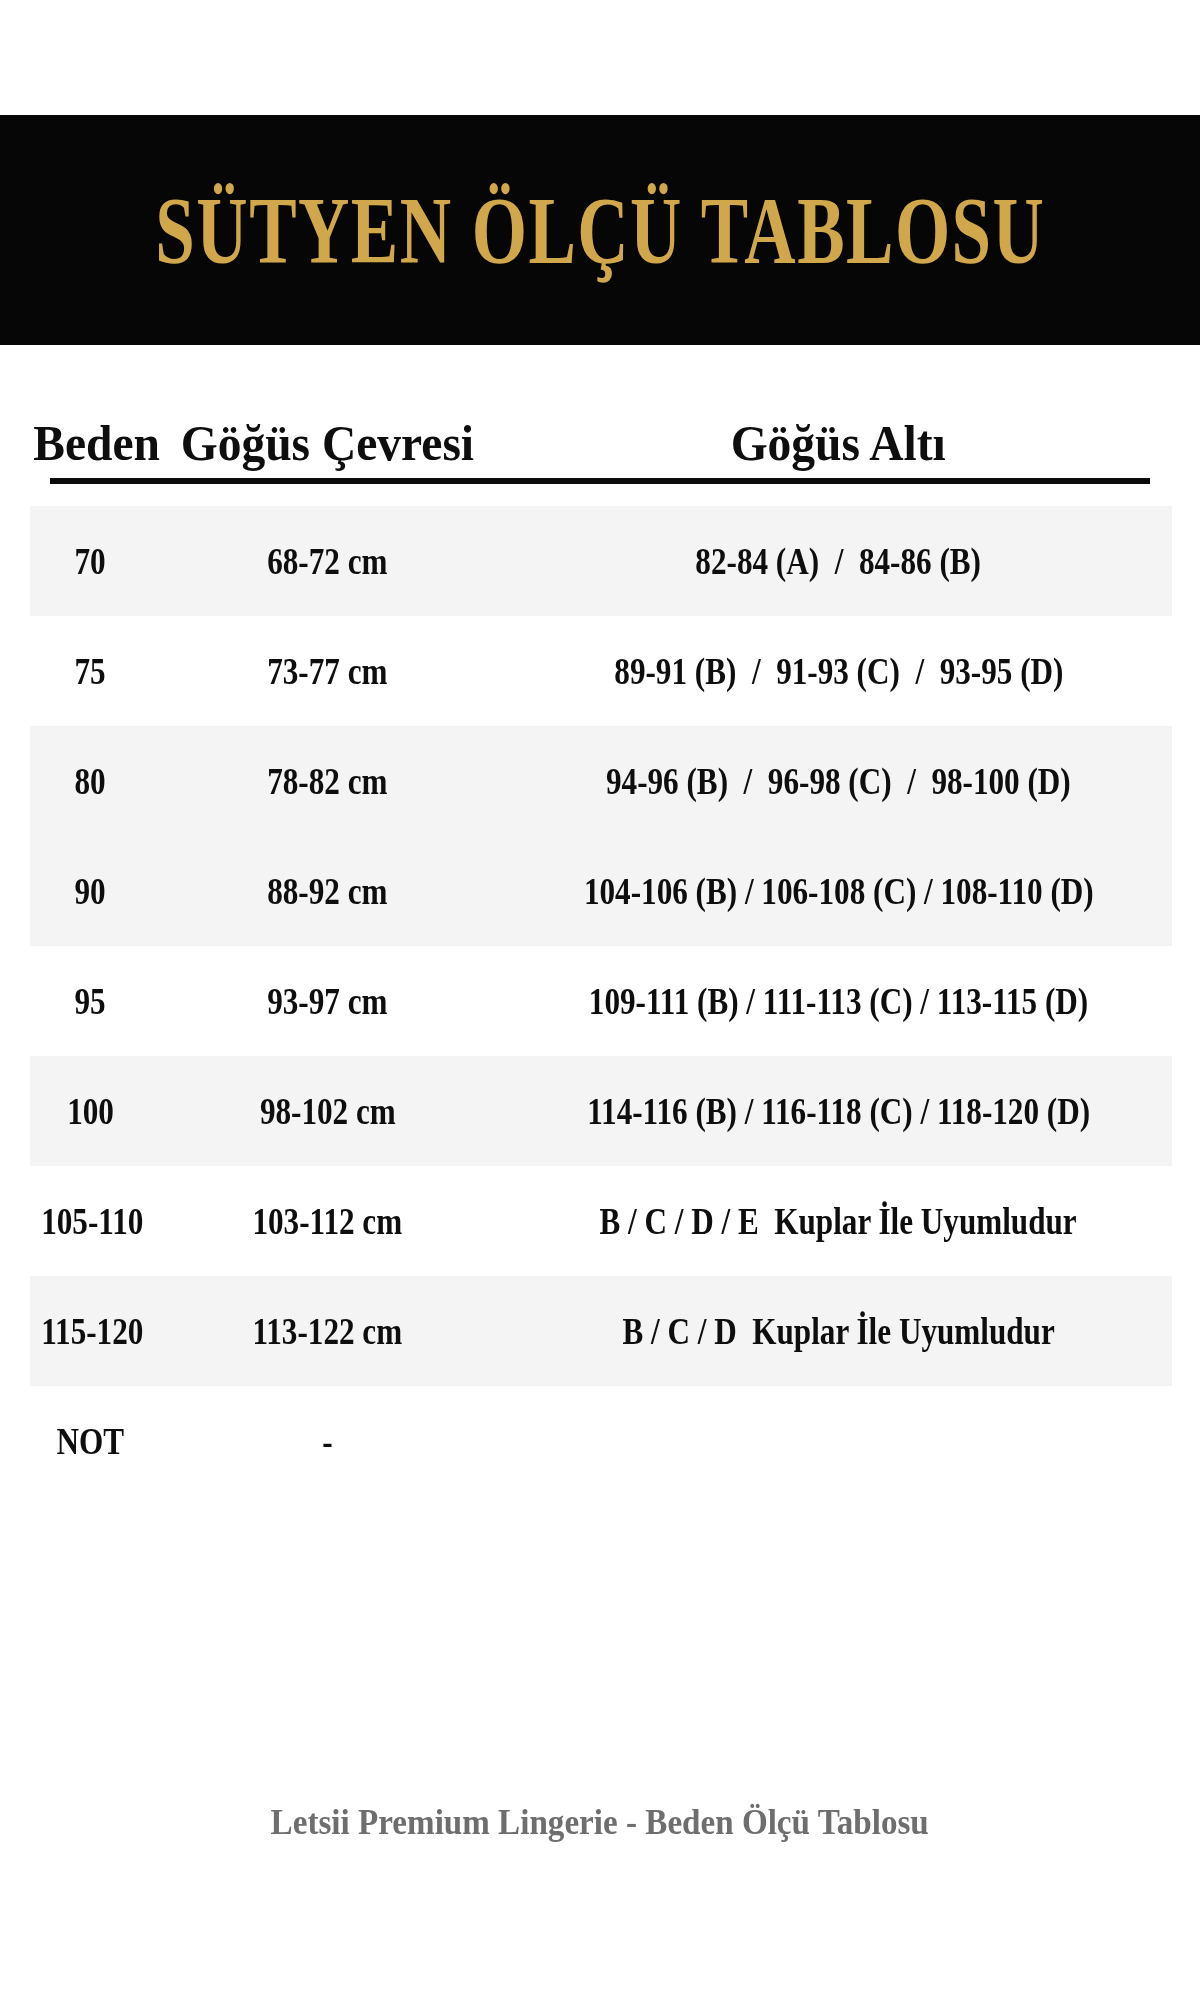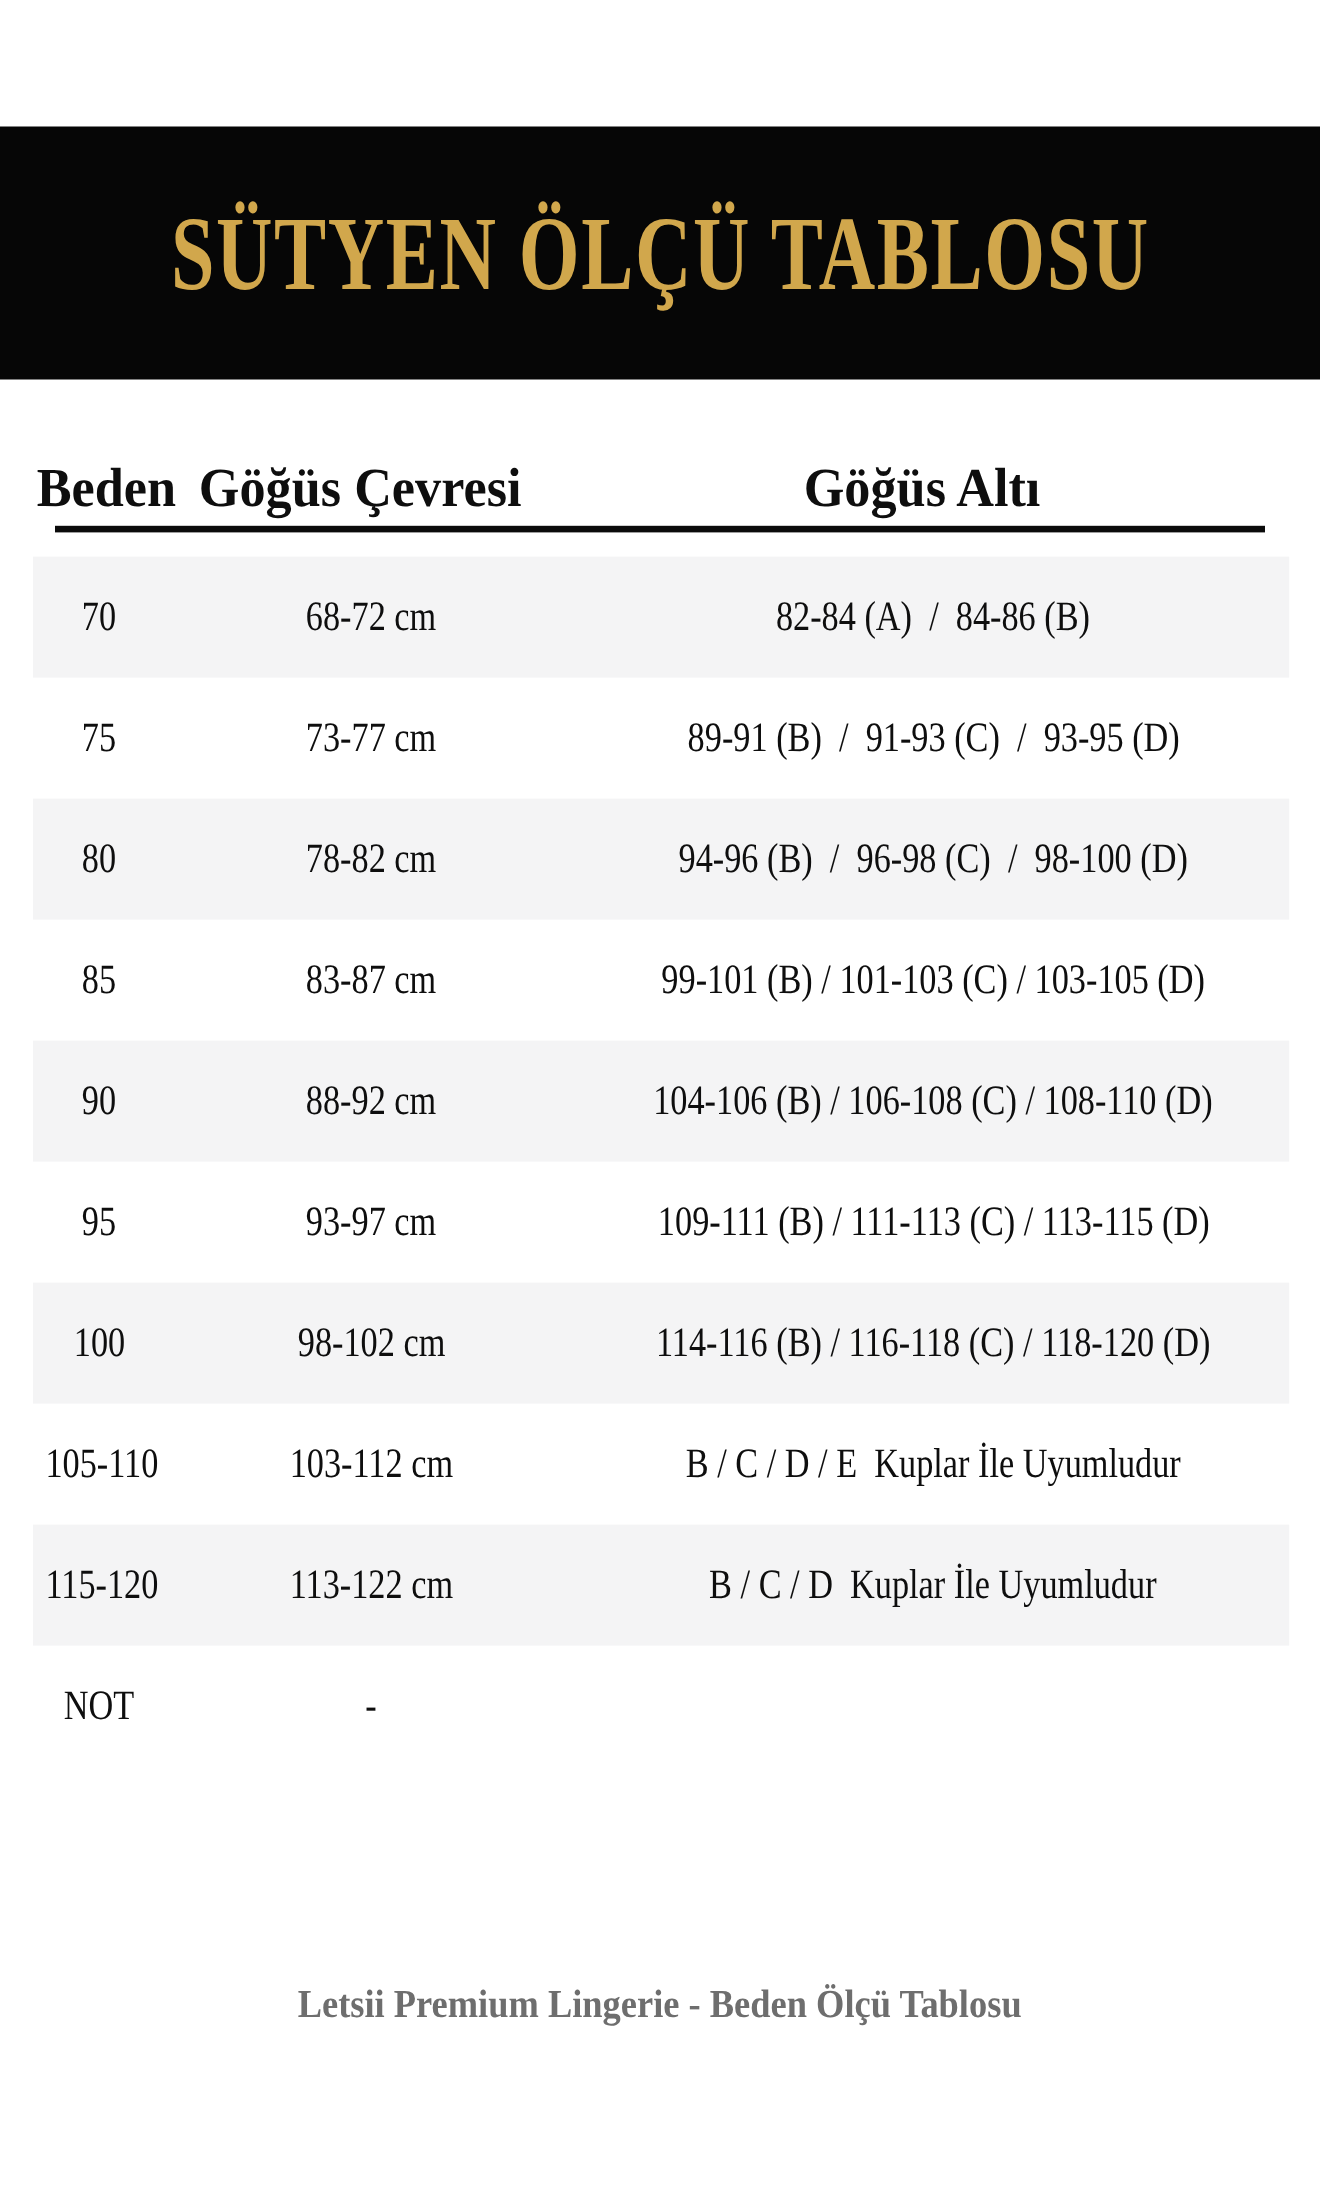--- a/index.html
+++ b/index.html
@@ -18,21 +18,21 @@
     color:var(--accent-gold,#d1a74c); font-weight:bold; font-size:96px;
     letter-spacing:2px; white-space:nowrap; display:inline-block;
     transform:scaleX(0.74);
   }
   
   .size-table { position:absolute; top:408px; left:0; width:1200px; }
   .grid-row { display:grid; grid-template-columns:120px 355px 1fr; align-items:center; }
   .thead { height:70px; margin:0 28px 0 30px; font-size:50px; font-weight:bold;text-decoration:underline; }
   .rule { height:6px; background:#0b0b0b; margin:0 50px; }
   .tbody { margin-top:22px; }
-  .trow { height:110px; margin:0 28px 0 30px; font-size:38px; font-weight:normal;gap:10px; }
+  .trow { height:110px; margin:0 28px 0 30px; font-size:38px; font-weight:bold; }
   .trow.striped { background:var(--stripe,#f4f4f5); }
   .cell { text-align:center; overflow:visible; }
   .c { display:inline-block; transform:scaleX(0.82); white-space:pre; }
   .thead .c { transform:scaleX(0.95); }
   
   .footer {
     position:absolute; top:1796px; left:0; width:1200px; text-align:center;
     font-size:36px; font-weight:bold; color:var(--footer-text,#6e6e6e); line-height:52px;text-decoration:underline;
   }
   .footer .c { transform:scaleX(0.92); }
@@ -69,25 +69,20 @@
         <div class="cell"><span class="c">73-77 cm</span></div>
         <div class="cell"><span class="c">89-91 (B)  /  91-93 (C)  /  93-95 (D)</span></div>
       </div>
 
       <div class="grid-row trow striped">
         <div class="cell"><span class="c">80</span></div>
         <div class="cell"><span class="c">78-82 cm</span></div>
         <div class="cell"><span class="c">94-96 (B)  /  96-98 (C)  /  98-100 (D)</span></div>
       </div>
 
-      <div class="grid-row trow">
-        <div class="cell"><span class="c">85</span></div>
-        <div class="cell"><span class="c">83-87 cm</span></div>
-        <div class="cell"><span class="c">99-101 (B) / 101-103 (C) / 103-105 (D)</span></div>
-      </div>
 
       <div class="grid-row trow striped">
         <div class="cell"><span class="c">90</span></div>
         <div class="cell"><span class="c">88-92 cm</span></div>
         <div class="cell"><span class="c">104-106 (B) / 106-108 (C) / 108-110 (D)</span></div>
       </div>
 
       <div class="grid-row trow">
         <div class="cell"><span class="c">95</span></div>
         <div class="cell"><span class="c">93-97 cm</span></div>

